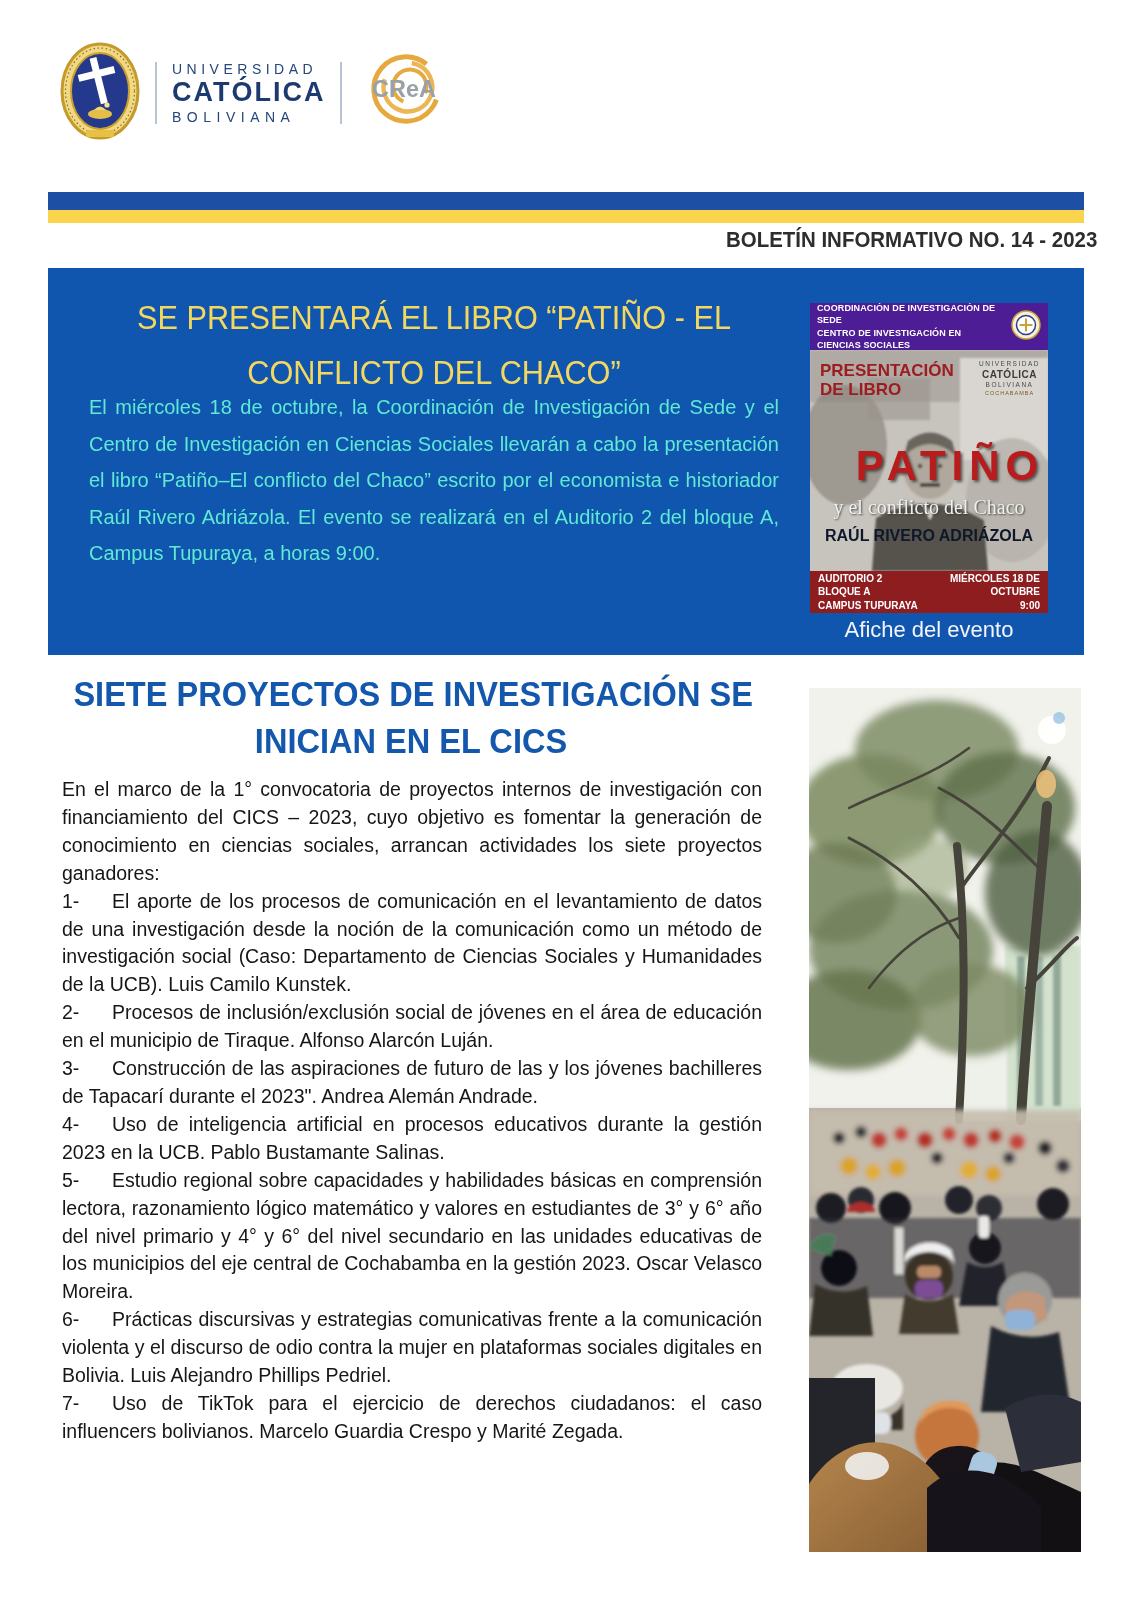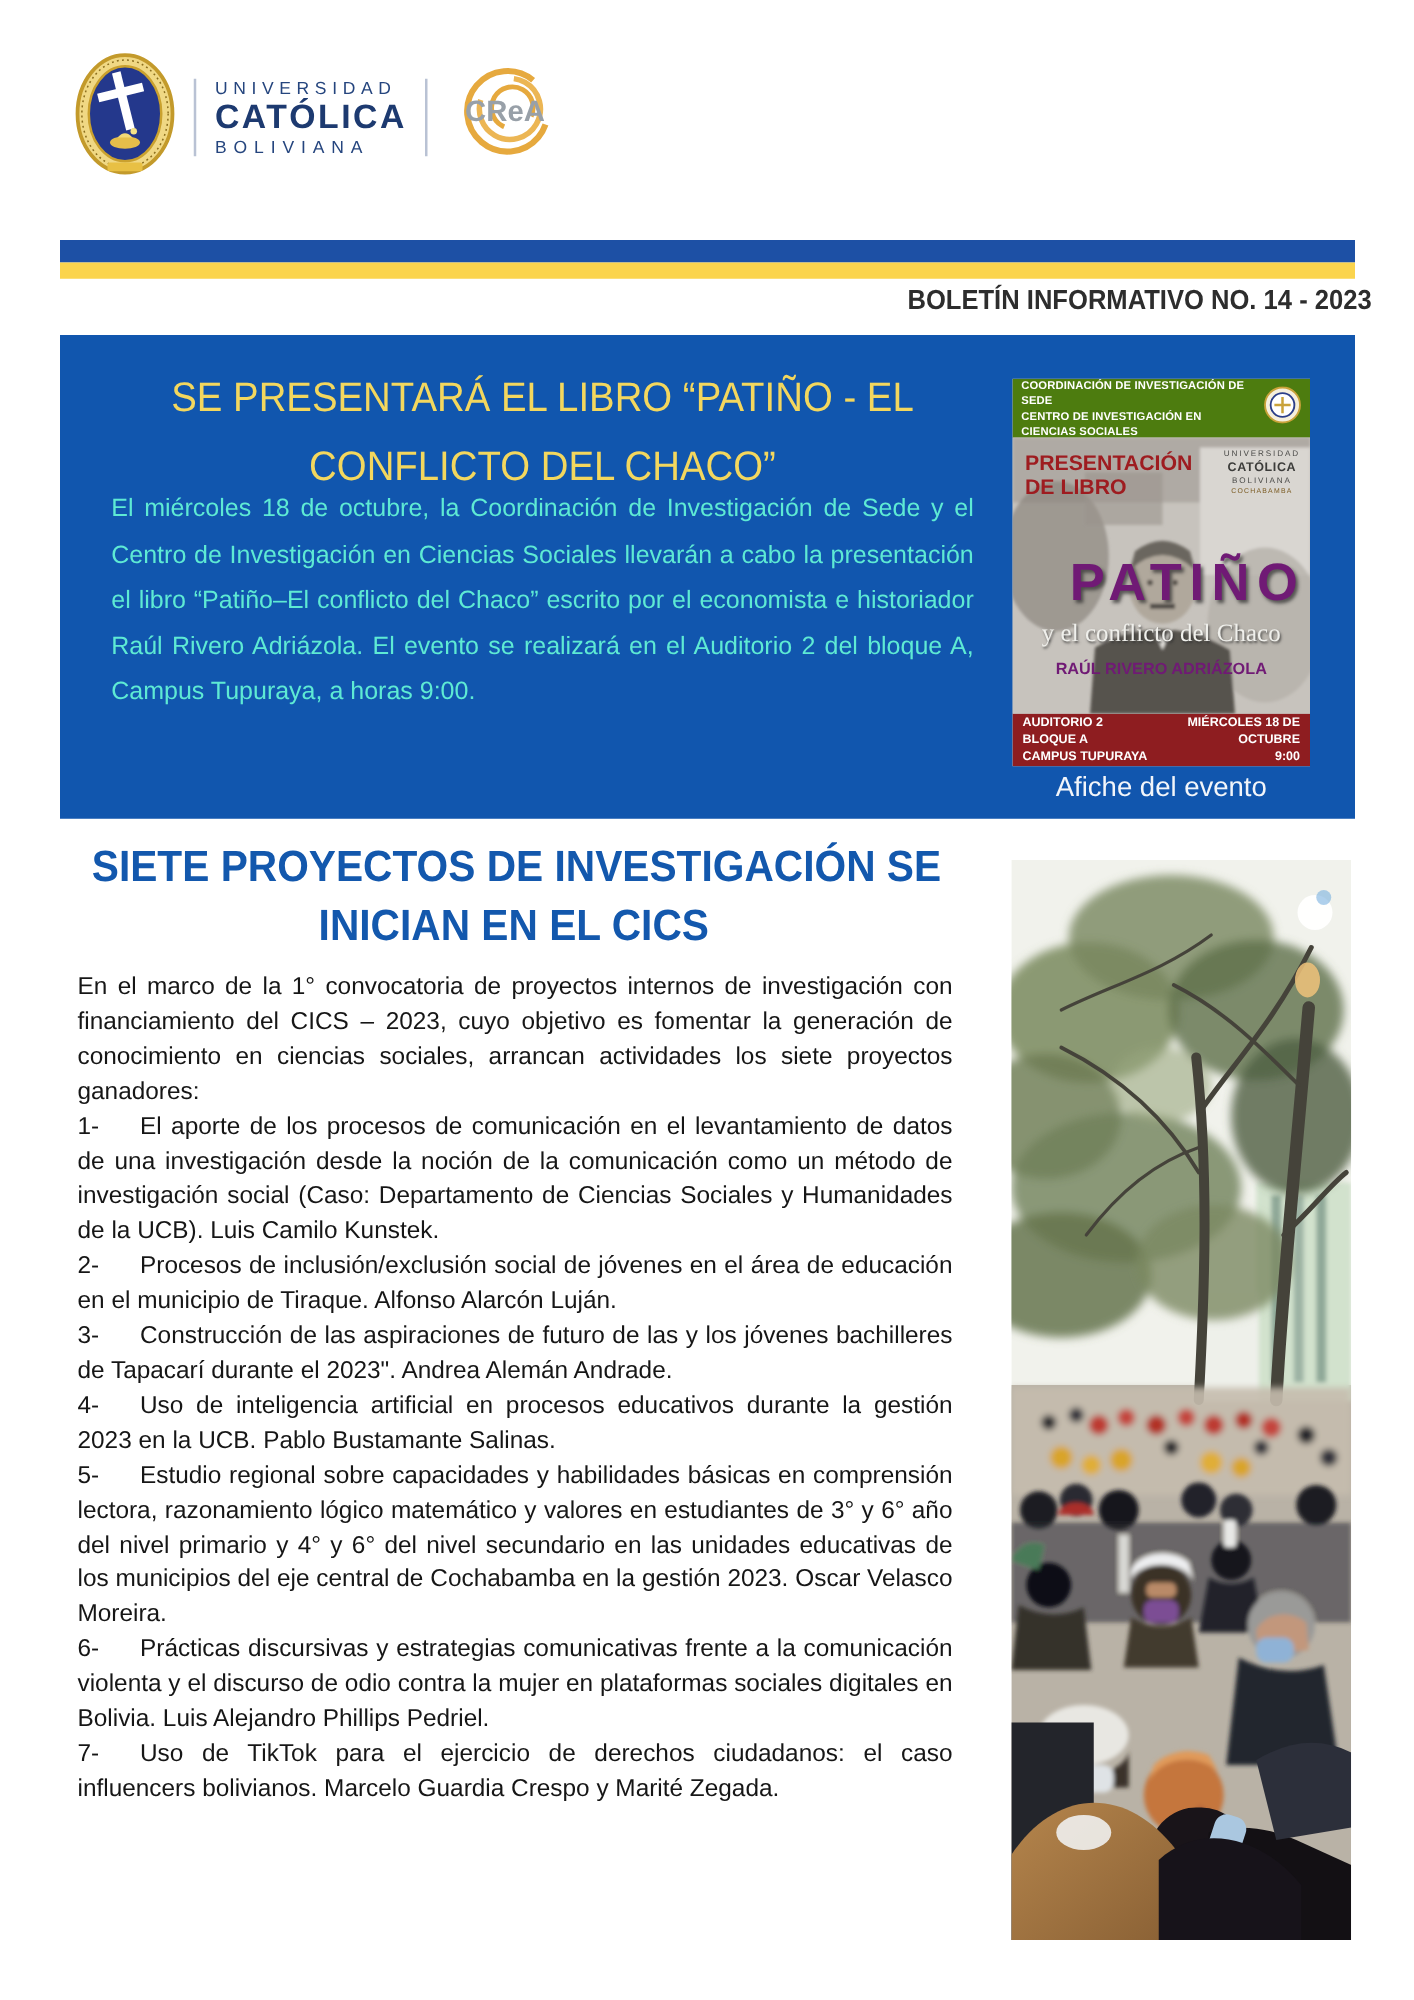--- a/index.html
+++ b/index.html
@@ -59,49 +59,49 @@
     text-align:justify;
   }
   .hero-body p { margin:0; }
 
   
   .poster {
     position:absolute; left:762px; top:35px;
     width:238px; height:310px; background:#c9c6c1; overflow:hidden;
   }
   .p-top {
-    height:47px; background:#4d7c0f; color:#fff;
+    height:47px; background:#4c1d95; color:#fff;
     display:flex; align-items:center; gap:6px; padding:0 7px;
   }
   .p-top-text { flex:1; font-size:9px; font-weight:bold; line-height:1.35; letter-spacing:.1px; }
   .p-mid { position:relative; height:221px; }
   .p-mid svg.montage { position:absolute; left:0; top:0; width:100%; height:100%; }
   .p-kicker {
     position:absolute; left:10px; top:11px;
     font-size:17px; line-height:1.12; font-weight:800; color:#9e1c20;
   }
   .p-univ { position:absolute; right:8px; top:10px; text-align:center; color:#4a4a48; line-height:1.3; }
   .p-univ .pu1 { font-size:6.5px; letter-spacing:1.5px; }
   .p-univ .pu2 { font-size:10px; font-weight:bold; color:#3c3c3a; letter-spacing:.5px; }
   .p-univ .pu3 { font-size:6.5px; letter-spacing:1.5px; }
   .p-univ .pu4 { font-size:5.5px; letter-spacing:1px; color:#7a5a20; }
   .p-title {
     position:absolute; left:0; right:0; top:92px; text-align:center;
-    font-size:42px; font-weight:800; letter-spacing:6px; color:#701a75;
+    font-size:42px; font-weight:800; letter-spacing:6px; color:#b91c1c;
     text-shadow:2px 2px 3px rgba(50,50,50,.75);
     padding-left:42px;
   }
   .p-sub {
     position:absolute; left:0; right:0; top:146px; text-align:center;
     font-family:"Liberation Serif", serif; font-size:20px; color:#f0f0ec;
     text-shadow:1px 1px 2px rgba(50,50,50,.85);
   }
   .p-auth {
     position:absolute; left:0; right:0; top:177px; text-align:center;
-    font-size:13px; font-weight:800; color:#701a75;
+    font-size:16px; font-weight:800; color:#0f172a;
   }
   .p-bot {
     height:42px; background:#8e1d20; color:#fff;
     display:flex; justify-content:space-between; align-items:center; padding:0 8px;
     font-size:10px; font-weight:bold; line-height:1.35;
   }
   .p-bot .right { text-align:right; }
   .poster-cap {
     position:absolute; left:762px; top:349px; width:238px;
     text-align:center; color:#f2f5fa; font-size:22px;

